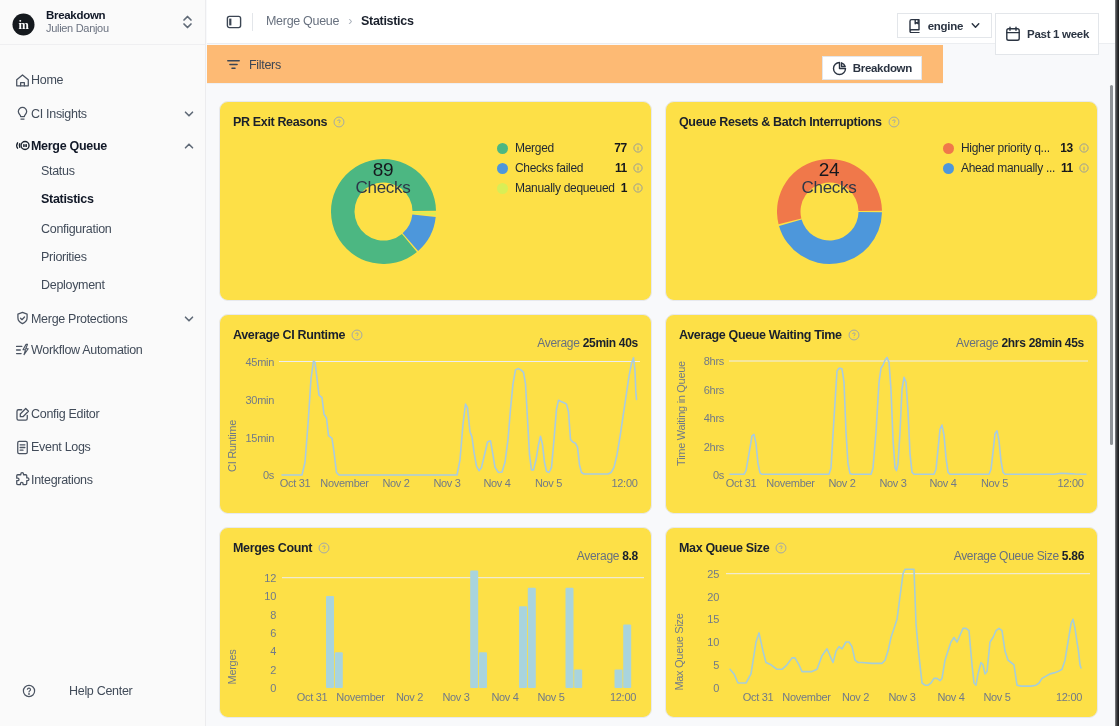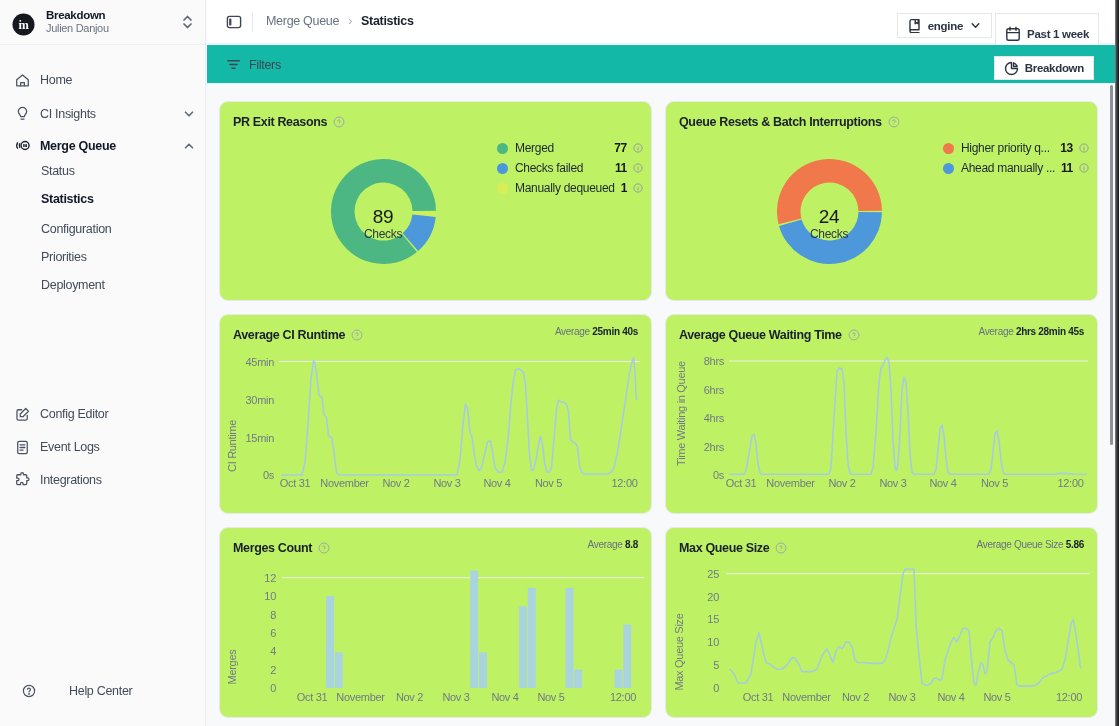--- a/index.html
+++ b/index.html
@@ -2,43 +2,43 @@
 <html><head><meta charset="utf-8"><style>
 *{margin:0;padding:0;box-sizing:border-box}
 html,body{width:1119px;height:726px;overflow:hidden;font-family:"Liberation Sans",sans-serif;background:#f8f9fb;letter-spacing:-0.3px;-webkit-font-smoothing:antialiased}
 #sidebar{position:absolute;left:0;top:0;width:206px;height:726px;background:#fafafa;border-right:1px solid #ececee}
 #acct{position:absolute;left:0;top:0;width:206px;height:45px;border-bottom:1px solid #efeff1}
 #avatar{position:absolute;left:12px;top:13px;width:23px;height:23px}
 #acct-txt{position:absolute;left:46px;top:8px}
 #org{font-size:11.5px;font-weight:700;color:#111827;line-height:14px}
 #usr{font-size:11px;color:#6b7280;line-height:13px}
 #sel{position:absolute;right:12px;top:14px}
-.nav{position:absolute;left:14px;width:184px;height:24px;display:flex;align-items:center;gap:9px}
+.nav{position:absolute;left:14px;width:184px;height:24px;display:flex;align-items:center;}
   .nav .lbl{font-size:12.5px;color:#414b59;flex:1;white-space:nowrap}
 .nav .chv{margin-right:2px;display:flex}
 .sub{position:absolute;left:41px;height:18px;font-size:12.5px;color:#414b59;white-space:nowrap}
 #helpc{position:absolute;left:21px;top:683px;display:flex;align-items:center;gap:32px;font-size:12.5px;color:#414b59}
 #topbar{position:absolute;left:207px;top:0;width:912px;height:44px;background:#fff;border-bottom:1px solid #eceef1}
 #tgl{position:absolute;left:19px;top:14px}
 #vsep{position:absolute;left:45px;top:13px;width:1px;height:18px;background:#e3e6ea}
 #bc{position:absolute;left:59px;top:14px;font-size:12.5px;color:#68717f}
 #bc b{color:#1a202c;font-weight:700}
 #bc .sep{color:#aab1bb;margin:0 9px}
 .btn{position:absolute;display:flex;align-items:center;gap:6px;background:#fff;border:1px solid #e3e6ea;border-radius:0;font-size:11.5px;font-weight:600;color:#2b3442;padding:0 9px}
-#bar2{position:absolute;left:207px;top:45px;width:908px;height:39px;background:#14b8a6;border-bottom:1px solid #eef0f3}
+#bar2{position:absolute;left:207px;top:45px;width:736px;height:39px;background:#fdba74;border-bottom:1px solid #eef0f3}
 #filters{position:absolute;left:19px;top:12px;display:flex;align-items:center;gap:8px;font-size:12.5px;font-weight:500;color:#3c4654}
-.card{position:absolute;width:433px;background:#bef264;border:1px solid #e7e9ee;border-radius:9px}
+.card{position:absolute;width:433px;background:#fde047;border:1px solid #e7e9ee;border-radius:9px}
 .ct{position:absolute;left:13px;top:13px;font-size:12.5px;font-weight:700;color:#1a202c;letter-spacing:-0.35px;display:flex;align-items:center;gap:6px;white-space:nowrap}
-.avg{position:absolute;right:13px;top:11px;font-size:10px;color:#68717f;white-space:nowrap}
+.avg{position:absolute;right:13px;top:21px;font-size:12px;color:#68717f;white-space:nowrap}
 .avg b{color:#1a202c;font-weight:700}
 .plot{position:absolute;left:0;top:0}
 .donut{position:absolute;left:110.5px;top:57px}
-.dcent{position:absolute;left:110.5px;top:69px;width:105px;height:105px;display:flex;flex-direction:column;align-items:center;justify-content:center}
+.dcent{position:absolute;left:110.5px;top:57px;width:105px;height:105px;display:flex;flex-direction:column;align-items:center;justify-content:flex-start}
 .dnum{font-size:19px;color:#16181d;line-height:21px}
-.dsub{font-size:12px;color:#2d3748;line-height:15px}
+.dsub{font-size:17px;color:#2d3748;line-height:15px}
 .lrow{position:absolute;left:277px;width:146px;height:13px;display:flex;align-items:center}
 .dot{width:11px;height:11px;border-radius:50%;margin-right:7px;flex:none}
 .llab{font-size:12px;color:#1f2733;flex:1;white-space:nowrap}
 .lval{font-size:12px;font-weight:700;color:#16181d;margin-right:6px}
 #scrollbar{position:absolute;left:1110px;top:85px;width:3px;height:360px;background:#8f9398;border-radius:2px}
 #edge{position:absolute;left:1115px;top:0;width:4px;height:726px;background:linear-gradient(90deg,#85878a,#3a3c3f 45%,#151617)}
 </style></head>
 <body>
 
 <div id="sidebar">
@@ -88,20 +88,39 @@
         <svg width="14" height="14" viewBox="0 0 14 14" fill="none" stroke="#606a77" stroke-width="1.6" stroke-linecap="round" stroke-linejoin="round">
           <path d="M3.5 8.8 7 5.2l3.5 3.6"></path>
         </svg>
       </span>
     </div>
   <div class="sub" style="top:164px;">Status</div>
   <div class="sub" style="top:192px;font-weight:700;color:#111827;">Statistics</div>
   <div class="sub" style="top:221.5px;">Configuration</div>
   <div class="sub" style="top:249.5px;">Priorities</div>
   <div class="sub" style="top:277.5px;">Deployment</div>
+  <div class="nav" style="top:306.5px">
+      <svg class="" width="17" height="17" viewBox="0 0 20 20" fill="none" stroke="#4a5361" stroke-width="1.5" stroke-linecap="round" stroke-linejoin="round">
+        <path d="M10 2.9l5.4 1.9v4.3c0 3.4-2.2 5.6-5.4 6.9-3.2-1.3-5.4-3.5-5.4-6.9V4.8L10 2.9Z"></path>
+        <path d="M7.7 9.7l1.7 1.7 3-3.2"></path>
+      </svg>
+      <span class="lbl" style="">Merge Protections</span>
+      <span class="chv">
+        <svg width="14" height="14" viewBox="0 0 14 14" fill="none" stroke="#606a77" stroke-width="1.6" stroke-linecap="round" stroke-linejoin="round">
+          <path d="M3.5 5.2 7 8.8l3.5-3.6"></path>
+        </svg>
+      </span>
+    </div>
+  <div class="nav" style="top:338px">
+      <svg class="" width="17" height="17" viewBox="0 0 20 20" fill="none" stroke="#4a5361" stroke-width="1.5" stroke-linecap="round" stroke-linejoin="round">
+        <path d="M3 5.2h6.2M3 9.4h4.4M3 13.6h5.4"></path>
+        <path d="M14.2 2.8l-3.6 6.4h2.9l-1.7 5.6 4.9-6.9h-2.9l2.1-5.1Z" stroke-width="1.3"></path>
+      </svg>
+      <span class="lbl" style="">Workflow Automation</span>
+    </div>
   <div class="nav" style="top:402px">
       <svg class="" width="17" height="17" viewBox="0 0 20 20" fill="none" stroke="#4a5361" stroke-width="1.5" stroke-linecap="round" stroke-linejoin="round">
         <path d="M9 4.4H5.3A1.8 1.8 0 0 0 3.5 6.2v8.5a1.8 1.8 0 0 0 1.8 1.8h8.5a1.8 1.8 0 0 0 1.8-1.8V11"></path>
         <path d="M13.8 3 17 6.2l-6.4 6.4H7.4V9.4L13.8 3Z"></path>
       </svg>
       <span class="lbl" style="">Config Editor</span>
     </div>
   <div class="nav" style="top:435px">
       <svg class="" width="17" height="17" viewBox="0 0 20 20" fill="none" stroke="#4a5361" stroke-width="1.5" stroke-linecap="round" stroke-linejoin="round">
         <rect x="4.4" y="2.8" width="11.2" height="14.4" rx="1.6"></rect>

